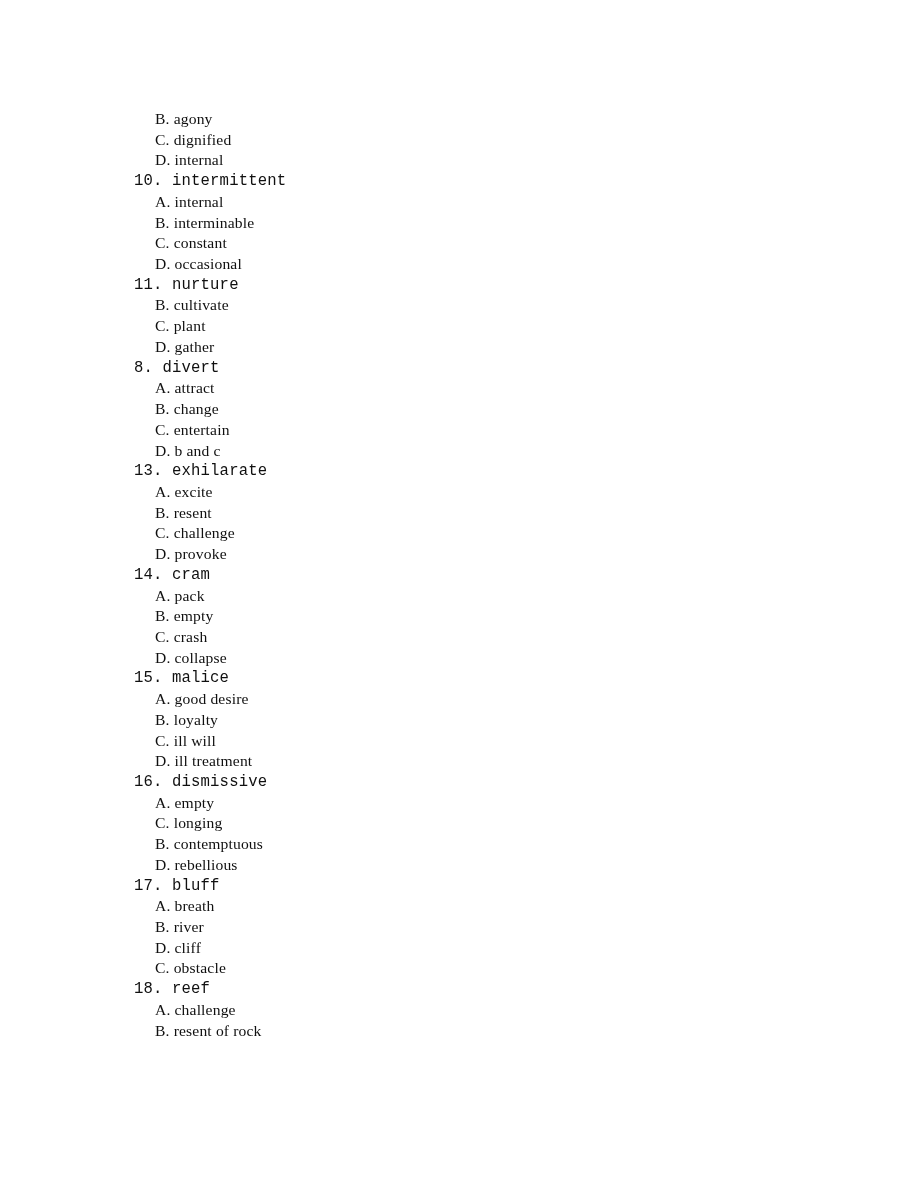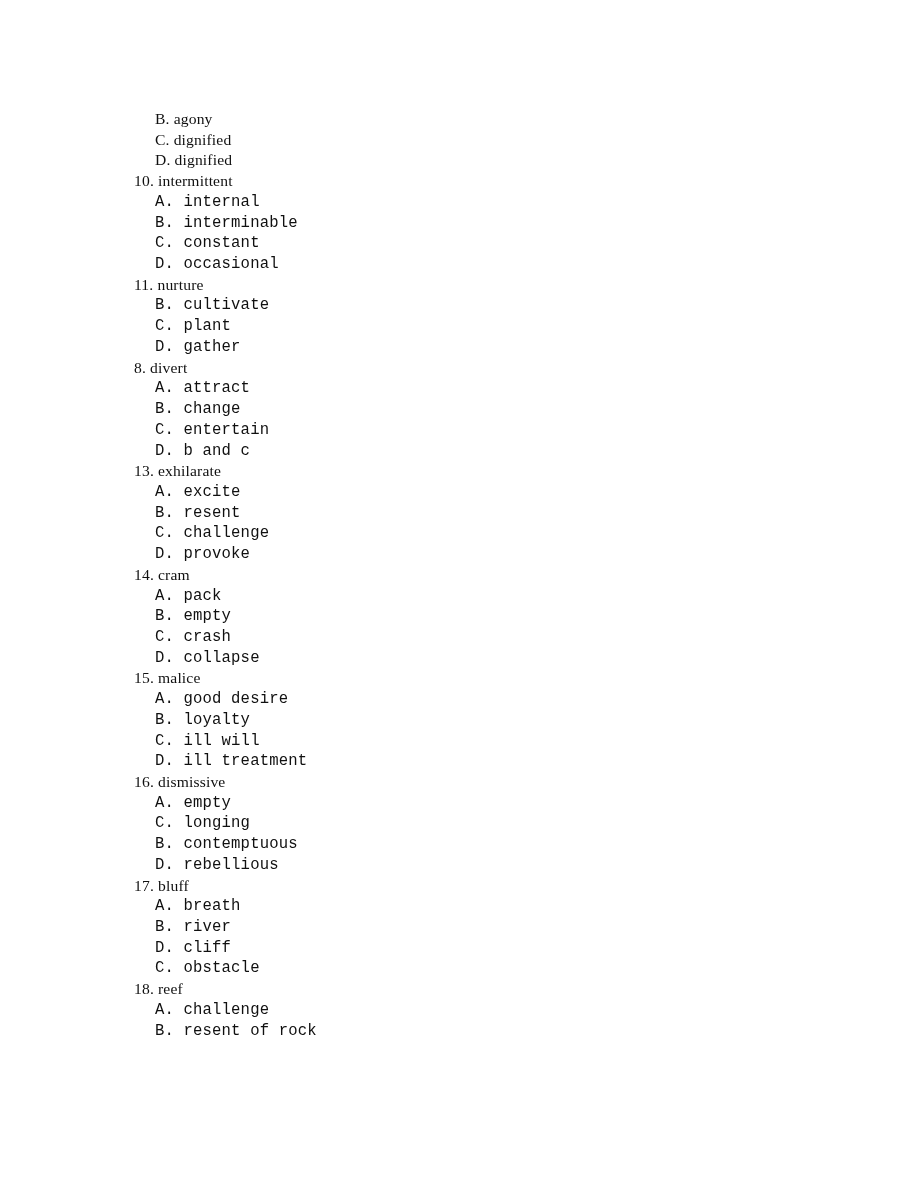--- a/index.html
+++ b/index.html
@@ -37,38 +37,38 @@
     padding: 0;
   }
   .line {
     font-size: 15.6px;
     line-height: 20.72px;
     white-space: pre;
     letter-spacing: 0.01em;
   }
   .q-stem {
     padding-left: 0px;
+    font-family: Liberation Mono, monospace;
   }
   .q-option {
     padding-left: 21px;
-    font-family: Liberation Mono, monospace;
   }
   .orphan-option {
     padding-left: 21px;
   }
 </style>
 </head>
 <body>
 
 <div class="page">
   <div class="content" id="question-list">
       <div class="q-block">
         <div class="line orphan-option">B. agony</div>
         <div class="line orphan-option">C. dignified</div>
-        <div class="line orphan-option">D. dignified</div>
+        <div class="line orphan-option">D. internal</div>
       </div>
       <div class="q-block">
         <div class="line q-stem">10. intermittent</div>
         <div class="line q-option">A. internal</div>
         <div class="line q-option">B. interminable</div>
         <div class="line q-option">C. constant</div>
         <div class="line q-option">D. occasional</div>
       </div>
       <div class="q-block">
         <div class="line q-stem">11. nurture</div>

